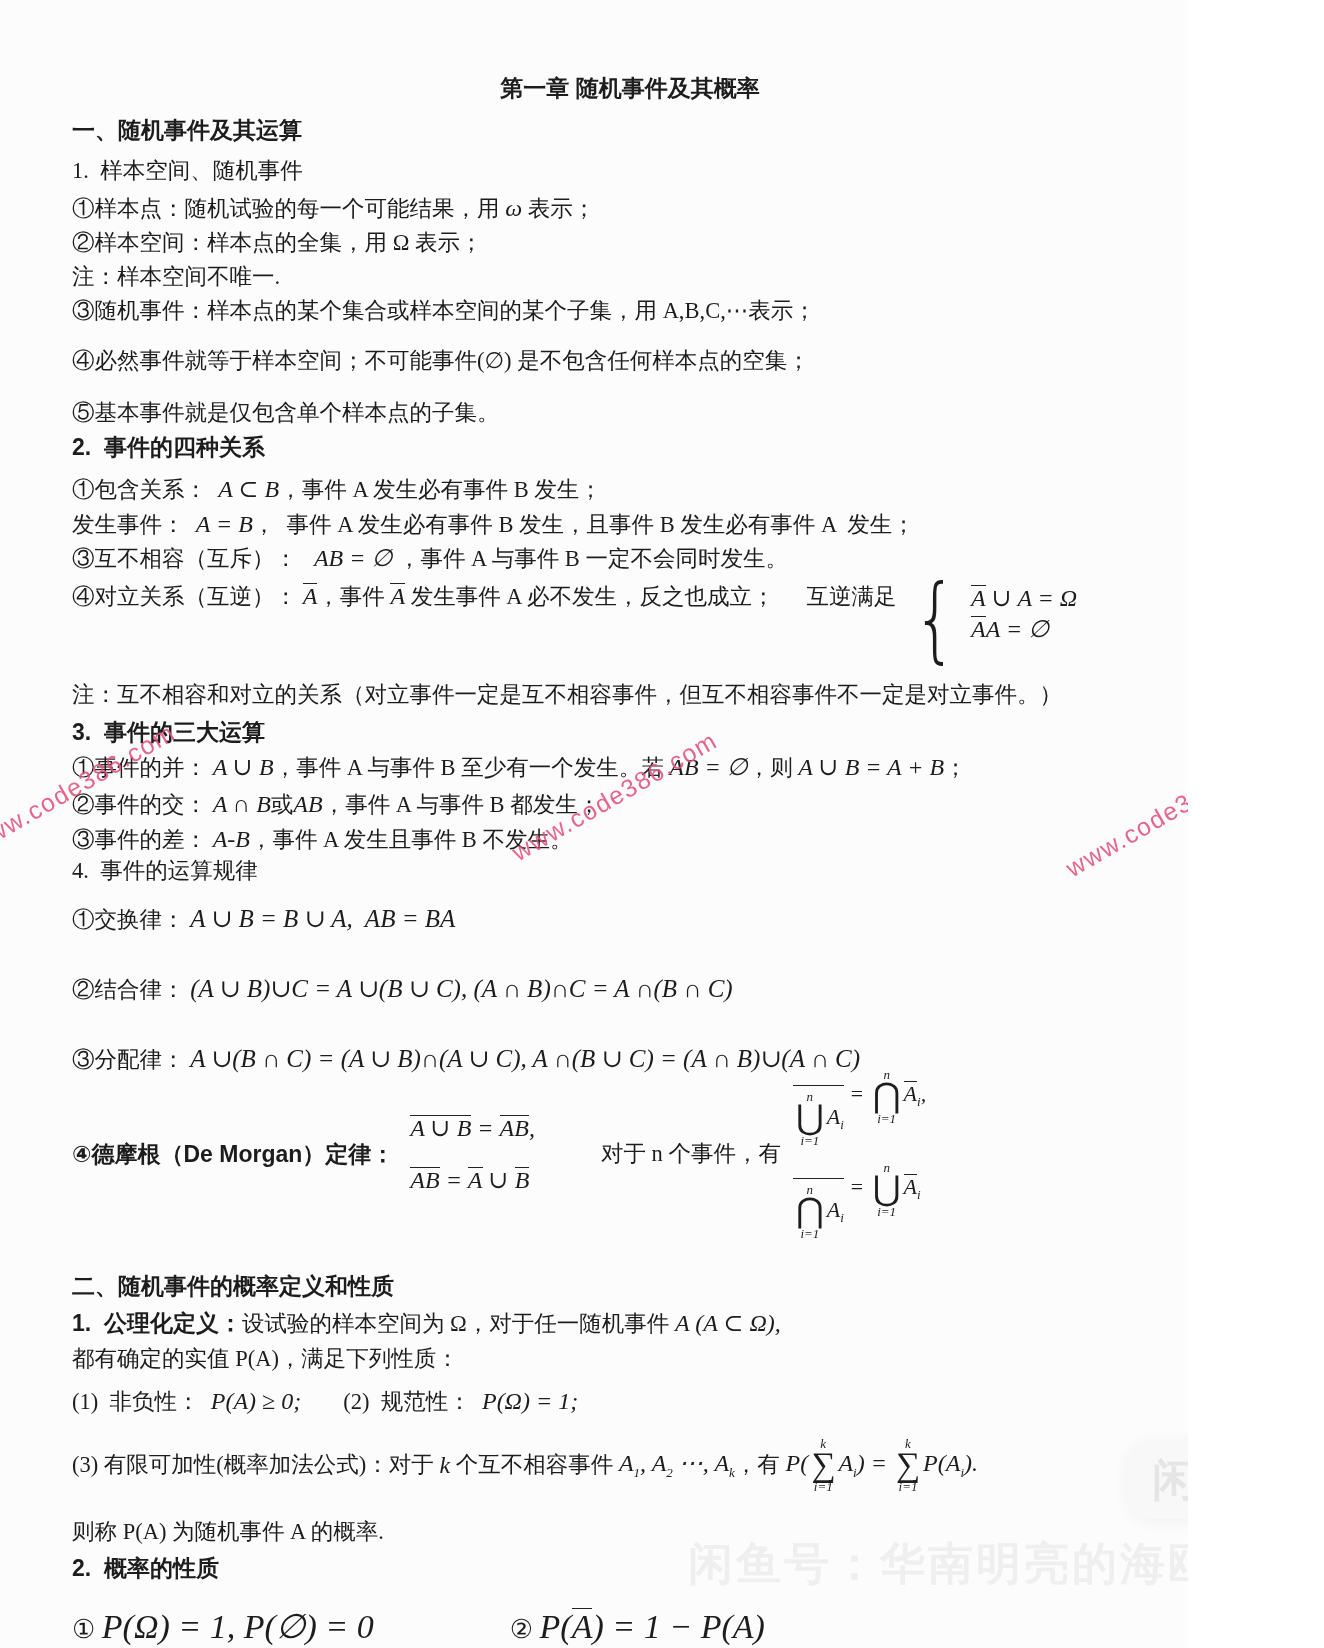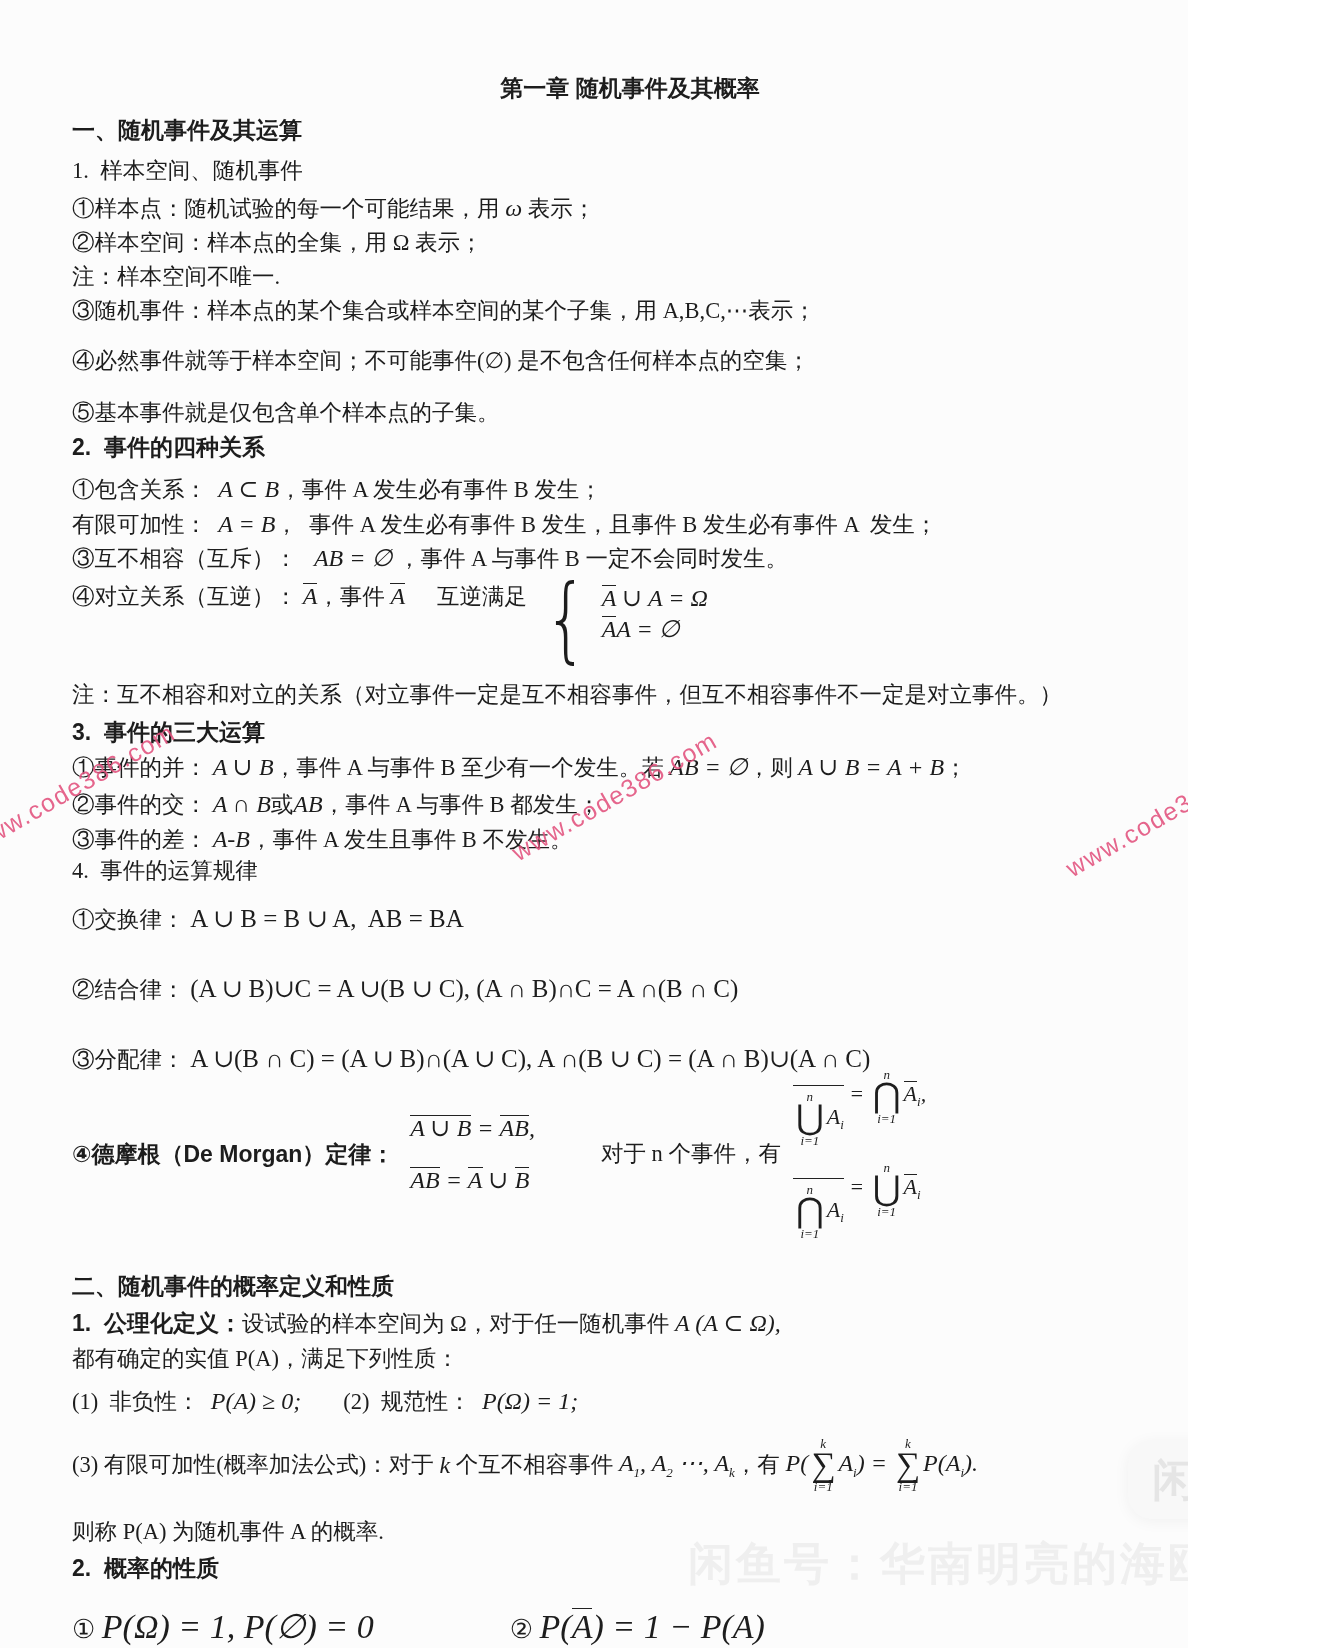--- a/index.html
+++ b/index.html
@@ -2,21 +2,21 @@
 <html><head>
 <meta charset="utf-8">
 <style>
   *{margin:0;padding:0;box-sizing:border-box}
   html,body{background:#ffffff}
   .page{position:relative;width:1188px;height:1648px;background:#fcfcfc;
         font-family:"Liberation Serif","DejaVu Serif",serif;color:#1d1d1d;overflow:hidden}
   .line{position:absolute;left:72px;white-space:pre;font-size:22.5px;line-height:1.25}
   .hd{font-family:"Liberation Sans","DejaVu Sans",sans-serif;font-weight:bold;font-size:23px}
   .m{font-family:"Liberation Serif","DejaVu Serif",serif;font-style:italic;font-size:24px}
-  .mbig{font-size:25px}
+  .mbig{font-style:italic;font-size:25px}
   .ov{display:inline-block;border-top:1.8px solid #222;line-height:1.08}
   sub{font-size:13px;font-style:italic;font-family:"Liberation Serif",serif}
   .vstack{display:inline-flex;flex-direction:column}
   .brace{font-family:"DejaVu Sans","Liberation Sans",sans-serif;font-size:92px;font-weight:200;
          line-height:.8;margin:0 6px 0 10px;transform:scaleX(.75)}
   .bigop{display:inline-flex;flex-direction:column;align-items:center;line-height:1;margin:0 3px;vertical-align:middle}
   .bigop .t,.bigop .bt{font-size:13px;font-style:italic}
   .bigop .o{font-size:34px;line-height:.9;font-style:normal}
   .ovgroup{display:inline-flex;align-items:center;border-top:1.8px solid #222;padding-top:4px}
   .wm{position:absolute;font-family:"Liberation Sans","DejaVu Sans",sans-serif;color:#e2517d;
@@ -86,25 +86,25 @@
 
   <div class="line" id="p1"><span>①样本点：随机试验的每一个可能结果，用 </span><span class="m">ω</span><span> 表示；</span></div>
   <div class="line" id="p2">②样本空间：样本点的全集，用 Ω 表示；</div>
   <div class="line" id="note1">注：样本空间不唯一.</div>
   <div class="line" id="p3">③随机事件：样本点的某个集合或样本空间的某个子集，用 A,B,C,⋯表示；</div>
   <div class="line" id="p4">④必然事件就等于样本空间；不可能事件(∅) 是不包含任何样本点的空集；</div>
   <div class="line" id="p5">⑤基本事件就是仅包含单个样本点的子集。</div>
 
   <div class="line hd" id="s1sub2">2.  事件的四种关系</div>
   <div class="line" id="r1"><span>①包含关系：  </span><span class="m">A ⊂ B</span><span>，事件 A 发生必有事件 B 发生；</span></div>
-  <div class="line" id="r2"><span>有限可加性：  </span><span class="m">A = B</span><span>，  事件 A 发生必有事件 B 发生，且事件 B 发生必有事件 A  发生；</span></div>
+  <div class="line" id="r2"><span>发生事件：  </span><span class="m">A = B</span><span>，  事件 A 发生必有事件 B 发生，且事件 B 发生必有事件 A  发生；</span></div>
   <div class="line" id="r3"><span>③互不相容（互斥）：   </span><span class="m">AB = ∅</span><span> ，事件 A 与事件 B 一定不会同时发生。</span></div>
 
   <div class="line" id="r4">
-    <span>④对立关系（互逆）： </span><span class="m ov">A</span><span>，事件 </span><span class="m ov">A</span>
+    <span>④对立关系（互逆）： </span><span class="m ov">A</span><span>，事件 </span><span class="m ov">A</span><span> 发生事件 A 必不发生，反之也成立；</span>
     <span class="cond">互逆满足</span>
     <span class="brace">{</span>
     <span class="vstack">
       <span class="m"><span class="ov">A</span><span> ∪ A = Ω</span></span>
       <span class="m"><span class="ov">A</span><span>A = ∅</span></span>
     </span>
   </div>
 
   <div class="line" id="note2">注：互不相容和对立的关系（对立事件一定是互不相容事件，但互不相容事件不一定是对立事件。）</div>
 

